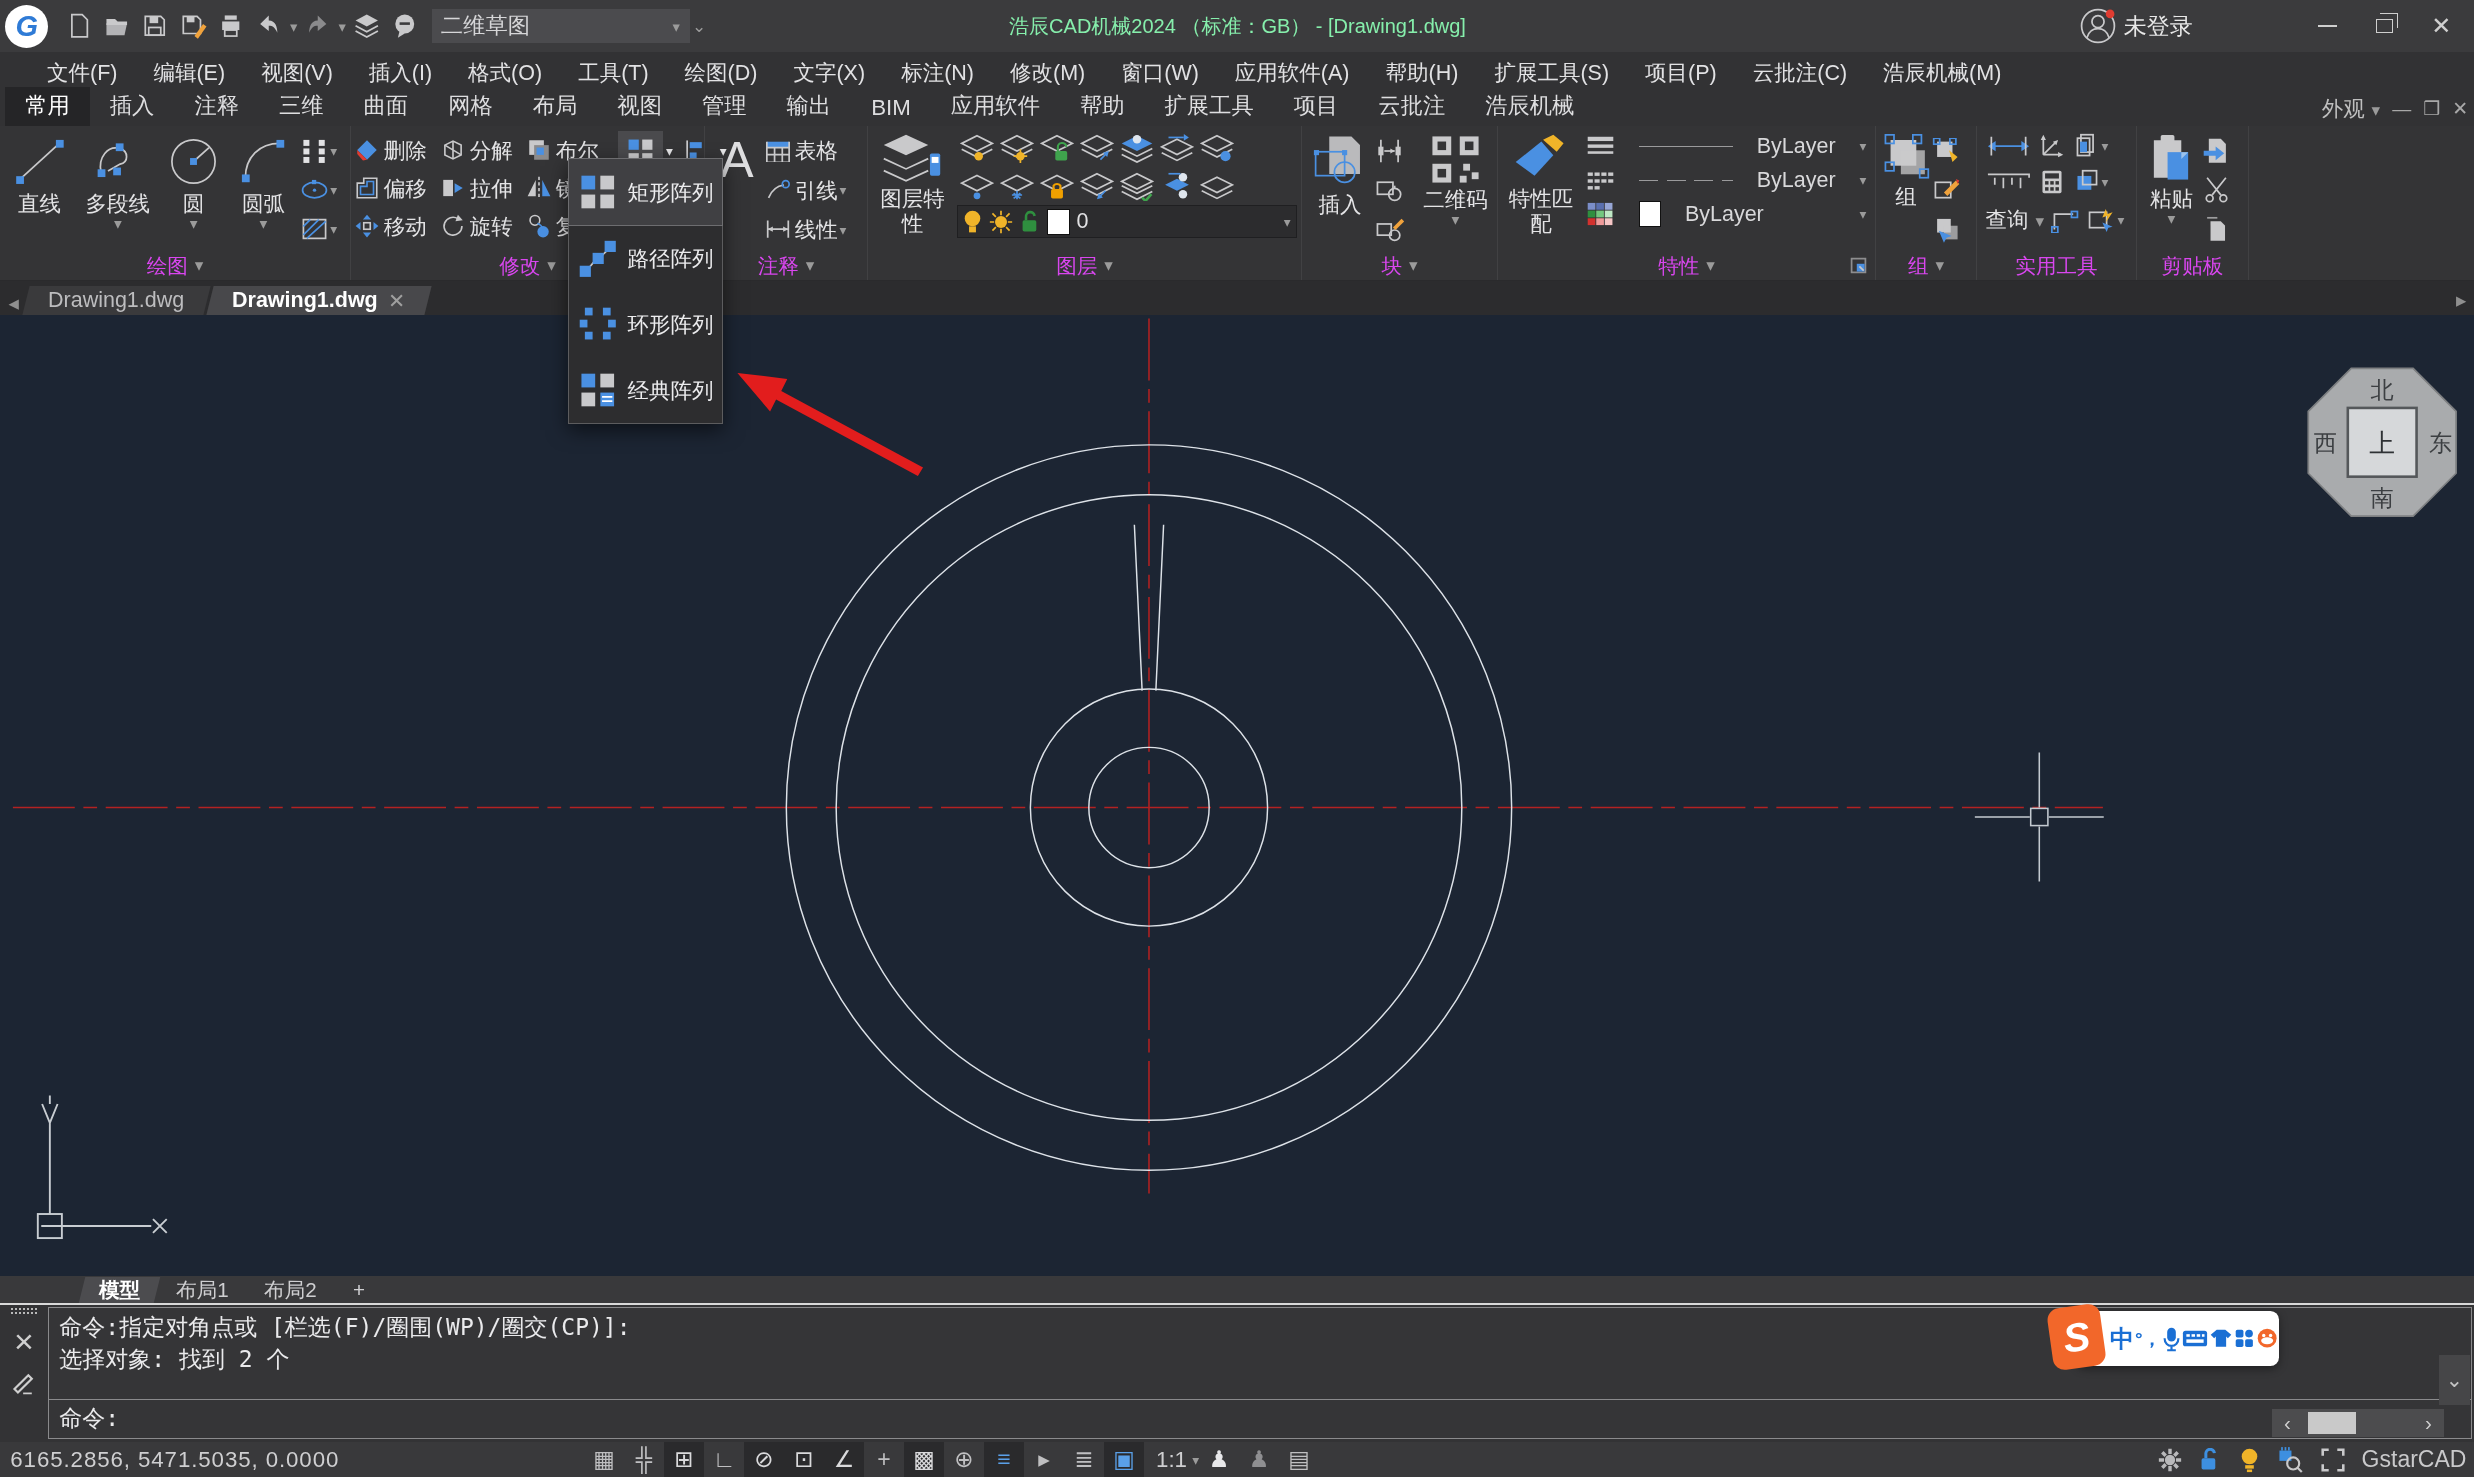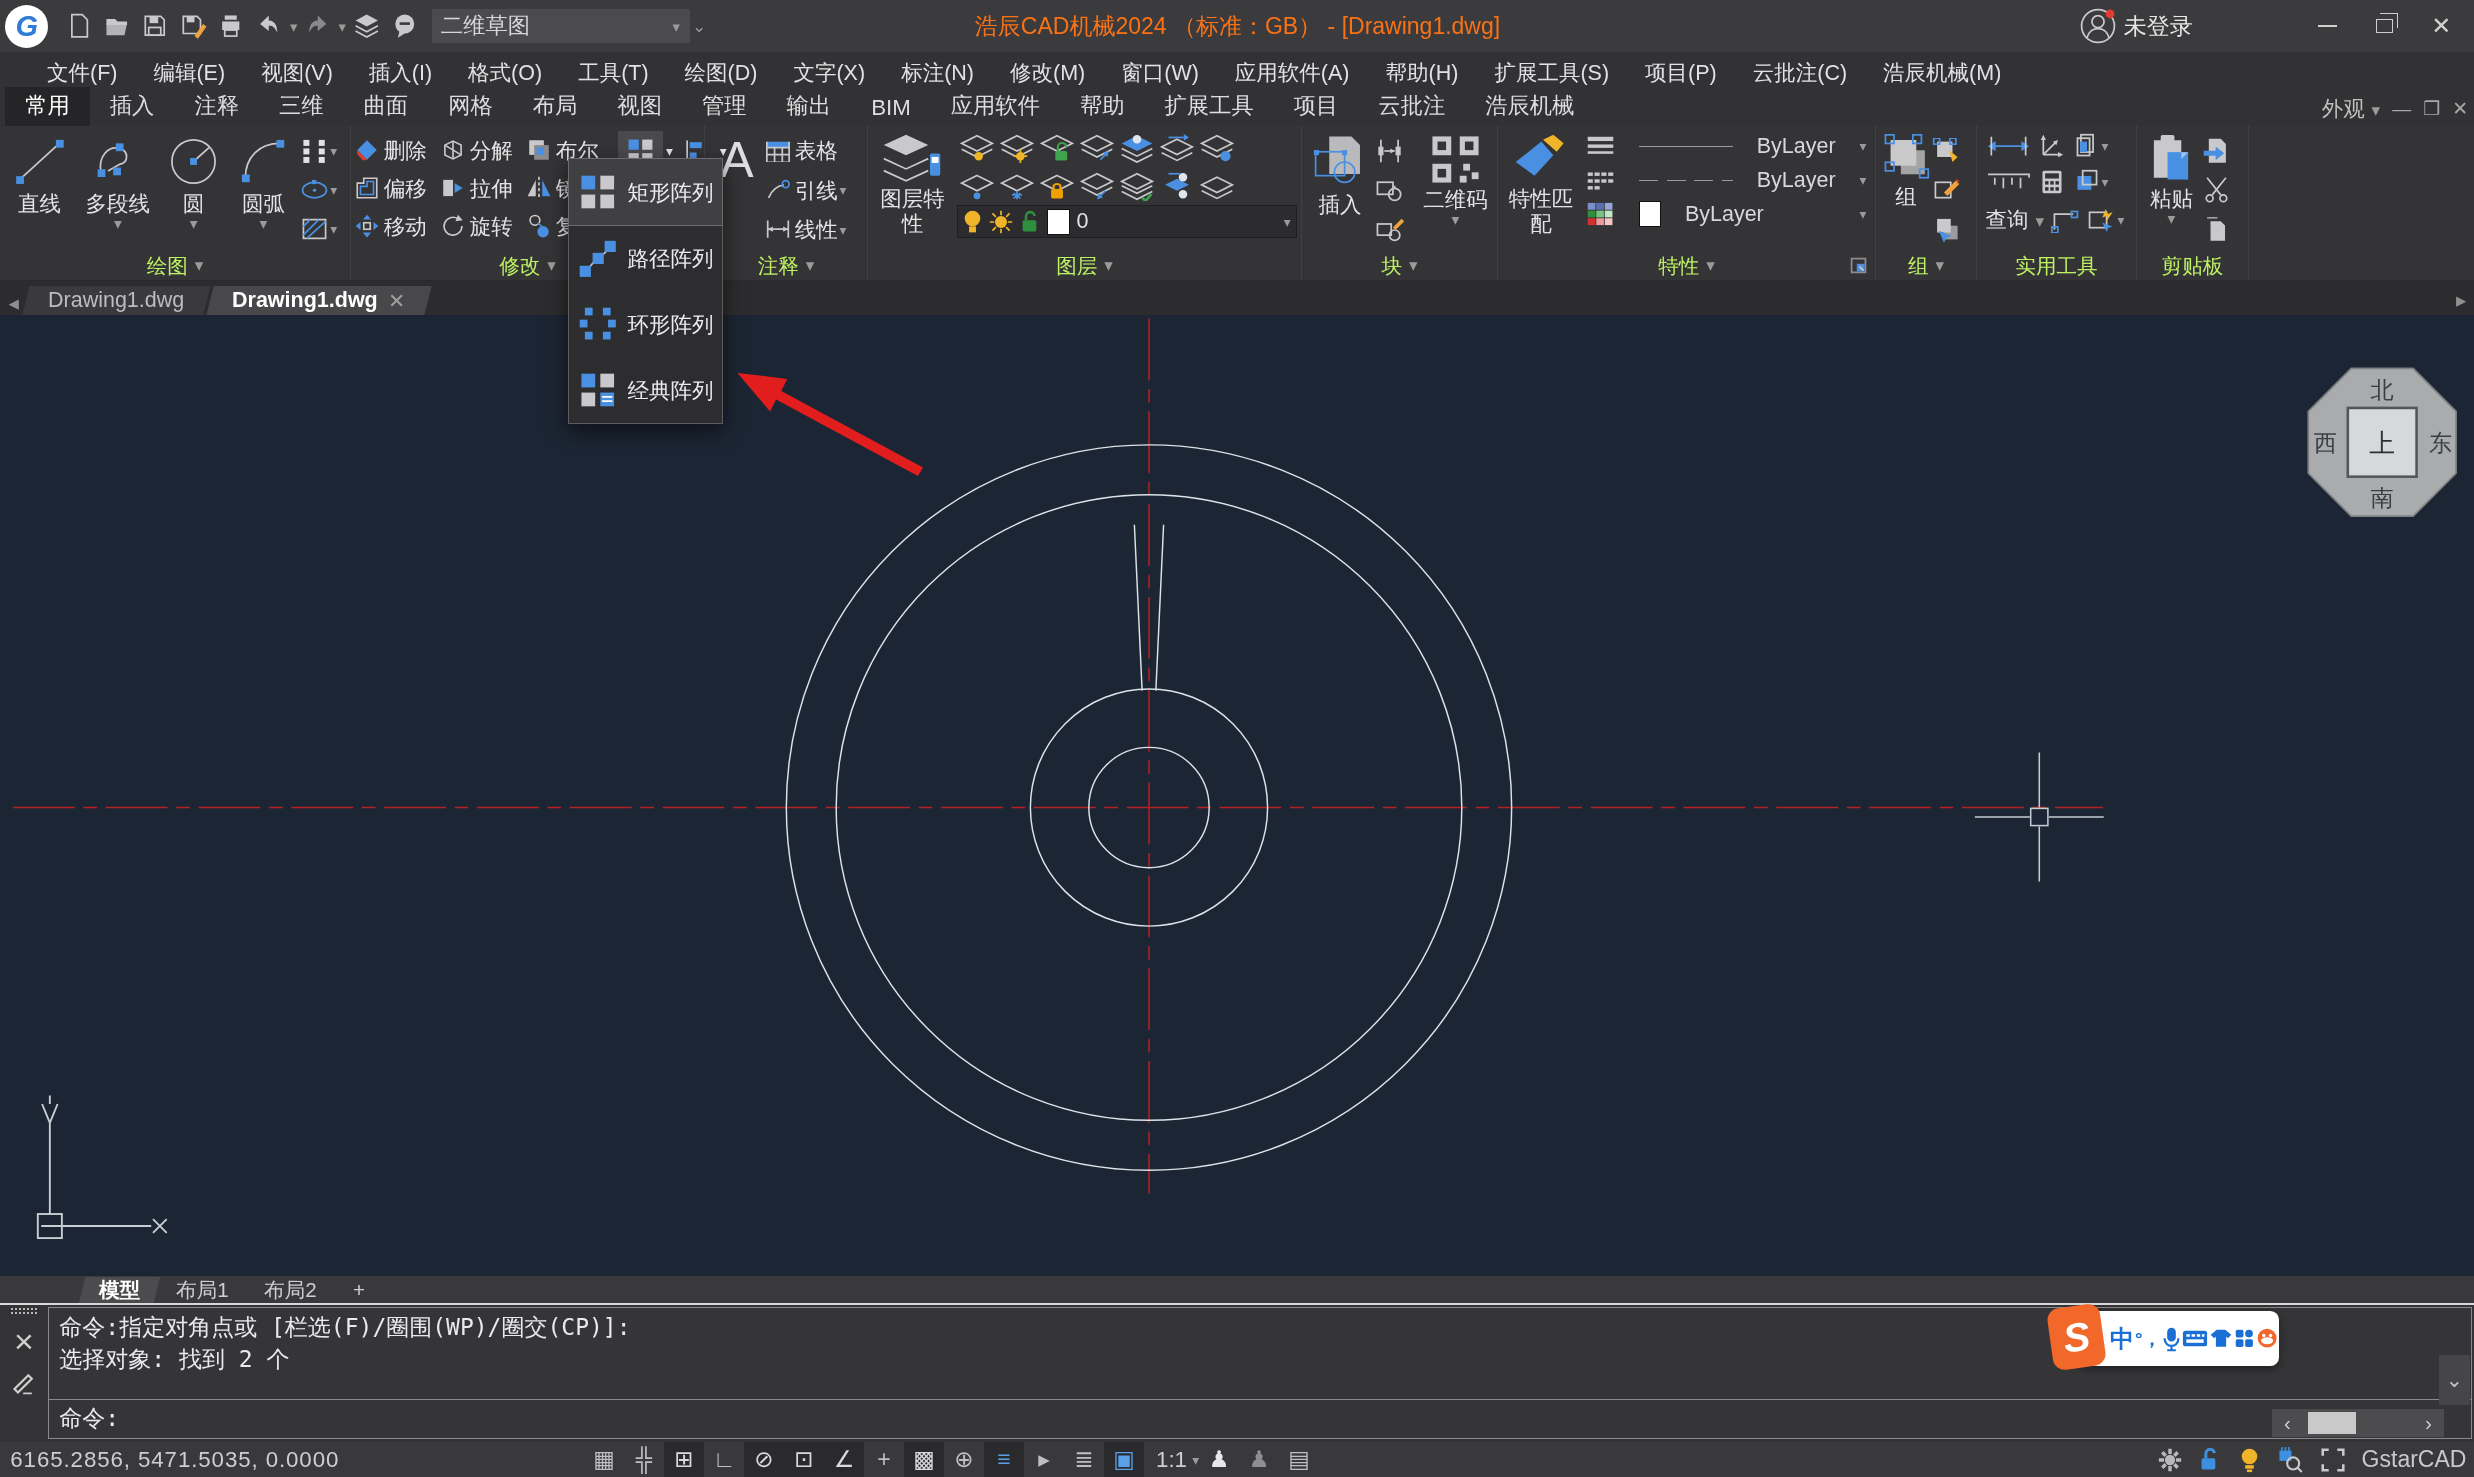--- a/index.html
+++ b/index.html
@@ -8,42 +8,42 @@
 svg{display:block}
 .row{display:flex;align-items:center}
 
 .titlebar{height:52px;background:#3b3b3d;display:flex;align-items:center;position:relative;padding-left:5.2px}
 .glogo{width:43px;height:43px;border-radius:50%;background:#fff;display:flex;align-items:center;justify-content:center;font-weight:bold;font-style:italic;font-size:29px;color:#2f7bd6;margin-right:12px}
 .qbtn{width:38px;height:38px;display:flex;align-items:center;justify-content:center;cursor:pointer}
 .qbtn svg{width:27.5px;height:27.5px}
 .dda{color:#9b9b9b;font-size:14.6px;margin:0 1.7px}
 .wsbox{width:258px;height:34px;background:#4b4b4e;margin-left:8.6px;display:flex;align-items:center;padding:0 8.6px;font-size:22.3px;color:#d6d6d8}
 .wsbox .sp{flex:1}
-.title-center{position:absolute;left:50%;transform:translateX(-50%);font-size:23px;color:#f97316;white-space:nowrap}
+.title-center{position:absolute;left:50%;transform:translateX(-50%);font-size:20px;color:#86efac;white-space:nowrap}
 .tb-right{position:absolute;right:8.6px;display:flex;align-items:center;gap:6.9px}
 .avatar{position:relative;width:38px;height:38px}
 .login{font-size:23px;color:#e8e8e8;margin-right:103px}
 .winbtn{width:50px;height:38px;display:flex;align-items:center;justify-content:center;color:#cfcfcf;font-size:24px;cursor:pointer}
 .restore-ico{width:17px;height:13.7px;border:1.7px solid #cfcfcf;position:relative}
 .restore-ico::before{content:"";position:absolute;left:3.4px;top:-6.9px;width:17px;height:13.7px;border:1.7px solid #cfcfcf;border-left:none;border-bottom:none}
 .minline{width:19px;height:2.6px;background:#cfcfcf}
 
 .menubar{height:41px;background:#323234;display:flex;align-items:center;padding-left:29px;font-size:21.5px}
 .menu-item{padding:0 18px;color:#e2e2e4;cursor:pointer;white-space:nowrap}
 
 .tabrow{height:33px;background:#323234;display:flex;align-items:flex-end;padding-left:5.2px;position:relative}
 .rtab{padding:3.4px 20px 5.2px;font-size:22.3px;color:#dedee0;cursor:pointer;white-space:nowrap}
 .rtab.active{background:#252527;color:#fff}
 .tabrow-right{position:absolute;right:6.9px;bottom:2.6px;display:flex;align-items:center;gap:12px;color:#bfbfbf;font-size:21.5px}
 .tabrow-right .mini{font-size:19px;color:#a8a8a8;cursor:pointer}
 
 .ribbon{height:155px;background:#343436;display:flex;border-bottom:0.9px solid #2a2a2c}
 .panel{border-right:0.9px solid #414143;display:flex;flex-direction:column}
 .pbody{flex:1;display:flex;padding:3.4px 3.4px 0}
-.plabel{height:29px;display:flex;align-items:center;justify-content:center;font-size:20.6px;color:#bef264;cursor:pointer;position:relative}
+.plabel{height:29px;display:flex;align-items:center;justify-content:center;font-size:20.6px;color:#d946ef;cursor:pointer;position:relative}
 .dd::after{content:"▾";color:#9b9b9b;font-size:17px;margin-left:6.9px}
 .bigbtn{display:flex;flex-direction:column;align-items:center;justify-content:flex-start;padding-top:3.4px;cursor:pointer}
 .bigbtn .lbl{font-size:21.5px;color:#e4e4e6;margin-top:1.7px;text-align:center;line-height:26px}
 .bigbtn .chev{color:#9b9b9b;font-size:15.5px;line-height:13.7px}
 .smallcol{display:flex;flex-direction:column;justify-content:space-around;padding:1.7px 0}
 .srow{display:flex;align-items:center;cursor:pointer}
 .srow .chev{color:#9b9b9b;font-size:13.7px;margin-left:1.7px}
 .modgrid{display:grid;grid-template-columns:repeat(3,86px);grid-auto-rows:38px;align-items:center;margin-top:1.7px}
 .modbtn{display:flex;align-items:center;gap:3.4px;font-size:21.5px;color:#e4e4e6;cursor:pointer;white-space:nowrap}
 .ico22 svg{width:26px;height:26px}

